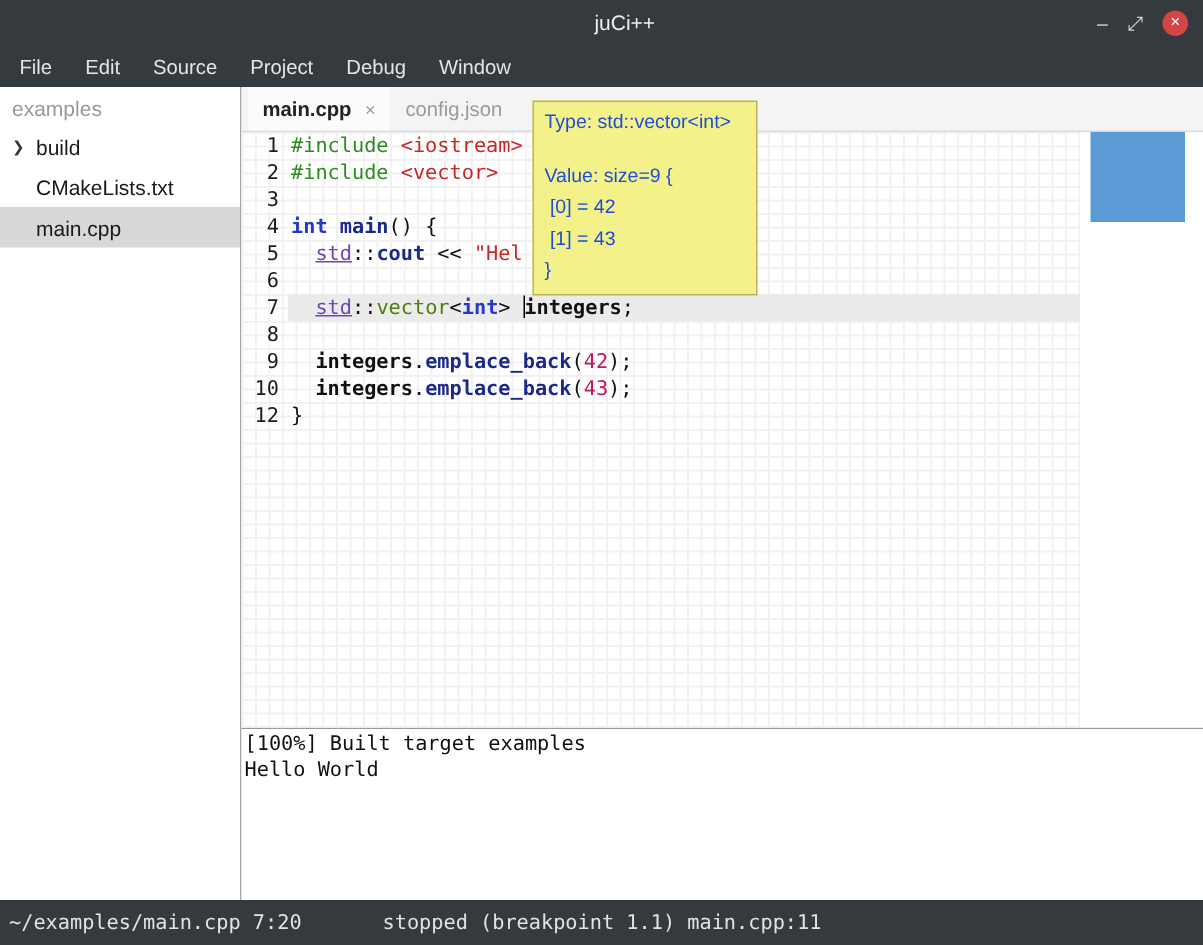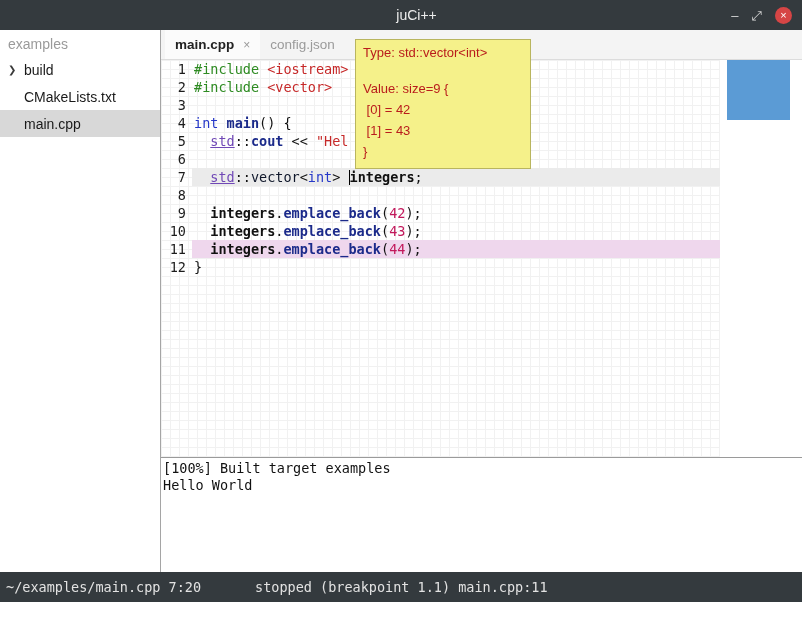--- a/index.html
+++ b/index.html
@@ -46,34 +46,34 @@
   .minimap{position:absolute;left:7px;top:0;width:63px;height:60px;}
 
   .line{display:flex;height:18px;line-height:18px;font-family:"DejaVu Sans Mono",monospace;font-size:13.5px;}
   .gutter{width:25px;flex:none;text-align:right;padding-right:6px;color:#1c1c1c;}
   .code{flex:none;width:526px;white-space:pre;padding-left:2px;color:#111;}
   .line.current .code{background:#ebebeb;}
   .line.debug .code{background:#efd7ed;}
 
   .seg-pre{color:#2e8b22;}
   .seg-hdr{color:#c62828;}
-  .seg-kw{color:#2638c8;}
-  .seg-typ{color:#0f172a;}
+  .seg-kw{color:#2638c8;font-weight:bold;}
+  .seg-typ{color:#4d7c0f;}
   .seg-ns{color:#7048b6;text-decoration:underline;}
   .seg-fn{color:#1b2a8a;font-weight:bold;}
   .seg-str{color:#c62828;}
   .seg-num{color:#c2185b;}
   .seg-var{color:#111;font-weight:bold;}
   .seg-pl{color:#111;}
   .cursor{display:inline-block;width:1px;background:#000;height:15px;vertical-align:-3px;}
 
   
-  .tooltip{position:absolute;left:194px;top:9px;width:176px;box-sizing:border-box;
+  .tooltip{position:absolute;left:194px;top:9px;width:150px;box-sizing:border-box;
     background:#f5f18a;border:1px solid #b9b55e;padding:5px 7px 6px 7px;z-index:10;
-    font-size:13px;color:#b91c1c;}
+    font-size:13px;color:#1d4ed8;}
   .tooltip-title{white-space:pre;margin-bottom:18px;}
   .tooltip-line{white-space:pre;height:21px;line-height:21px;}
 
   
   .terminal{height:115px;box-sizing:border-box;border-top:1px solid #9a9a9a;background:#fff;
     font-family:"DejaVu Sans Mono",monospace;font-size:13.5px;color:#111;padding:2px 0 0 2px;overflow:hidden;}
   .tline{height:17px;line-height:17px;white-space:pre;}
 
   
   .statusbar{height:30px;background:#343a3e;color:#e2e2e2;display:flex;align-items:center;position:relative;
@@ -88,20 +88,28 @@
 
   <div class="titlebar">
     <div class="title">juCi++</div>
     <div class="controls">
       <span class="ctrl">–</span>
       <span class="ctrl">⤢</span>
       <span class="ctrl ctrl-close">×</span>
     </div>
   </div>
 
+  <div class="menubar">
+      <div class="menu-item">File</div>
+      <div class="menu-item">Edit</div>
+      <div class="menu-item">Source</div>
+      <div class="menu-item">Project</div>
+      <div class="menu-item">Debug</div>
+      <div class="menu-item">Window</div>
+    </div>
 
   <div class="main">
 
     <div class="sidebar">
       <div class="sidebar-header">examples</div>
       <div>
           <div class="tree-item">
             <span class="chevron">❯</span>
             <span>build</span>
           </div>
@@ -163,24 +171,20 @@
                 <span class="gutter">8</span>
                 <span class="code"></span>
               </div>
               <div class="line">
                 <span class="gutter">9</span>
                 <span class="code"><span class="seg-pl">  </span><span class="seg-var">integers</span><span class="seg-pl">.</span><span class="seg-fn">emplace_back</span><span class="seg-pl">(</span><span class="seg-num">42</span><span class="seg-pl">);</span></span>
               </div>
               <div class="line">
                 <span class="gutter">10</span>
                 <span class="code"><span class="seg-pl">  </span><span class="seg-var">integers</span><span class="seg-pl">.</span><span class="seg-fn">emplace_back</span><span class="seg-pl">(</span><span class="seg-num">43</span><span class="seg-pl">);</span></span>
-              </div>
-              <div class="line debug">
-                <span class="gutter">11</span>
-                <span class="code"><span class="seg-pl">  </span><span class="seg-var">integers</span><span class="seg-pl">.</span><span class="seg-fn">emplace_back</span><span class="seg-pl">(</span><span class="seg-num">44</span><span class="seg-pl">);</span></span>
               </div>
               <div class="line">
                 <span class="gutter">12</span>
                 <span class="code"><span class="seg-pl">}</span></span>
               </div>
             </div>
         </div>
         <div class="scrollstrip">
           <div class="minimap" style="background: rgb(91, 155, 213);"></div>
         </div>

